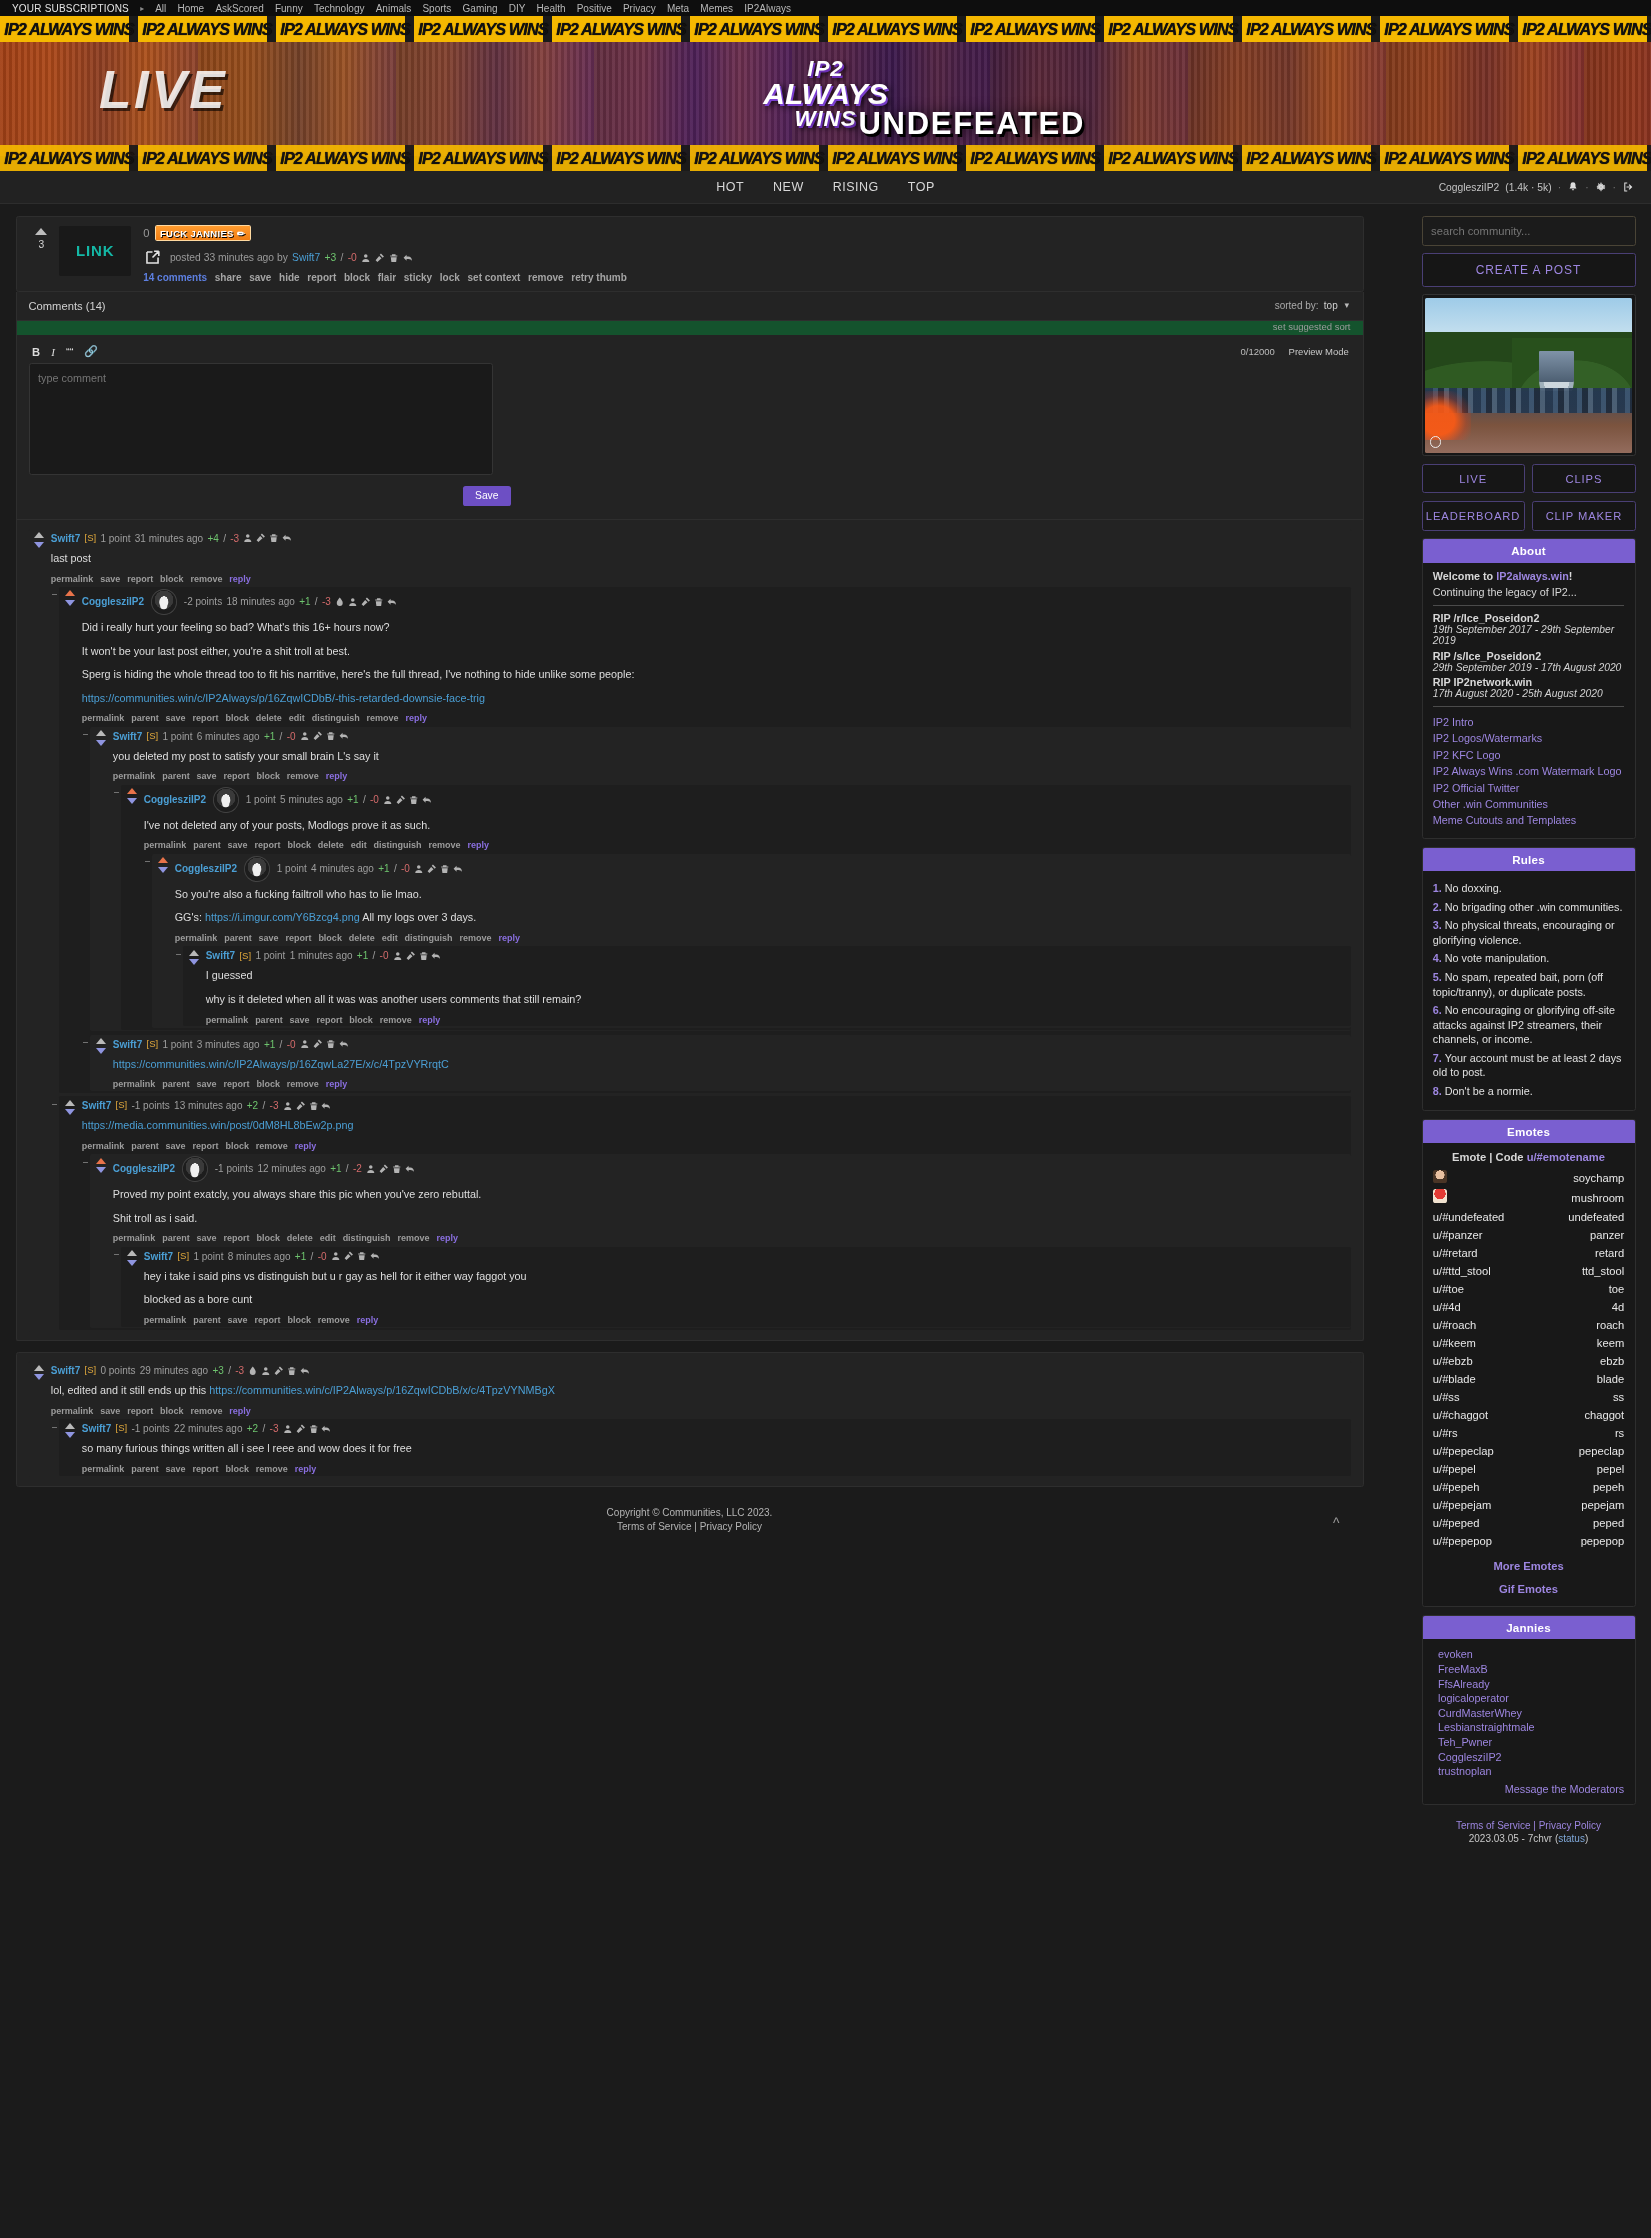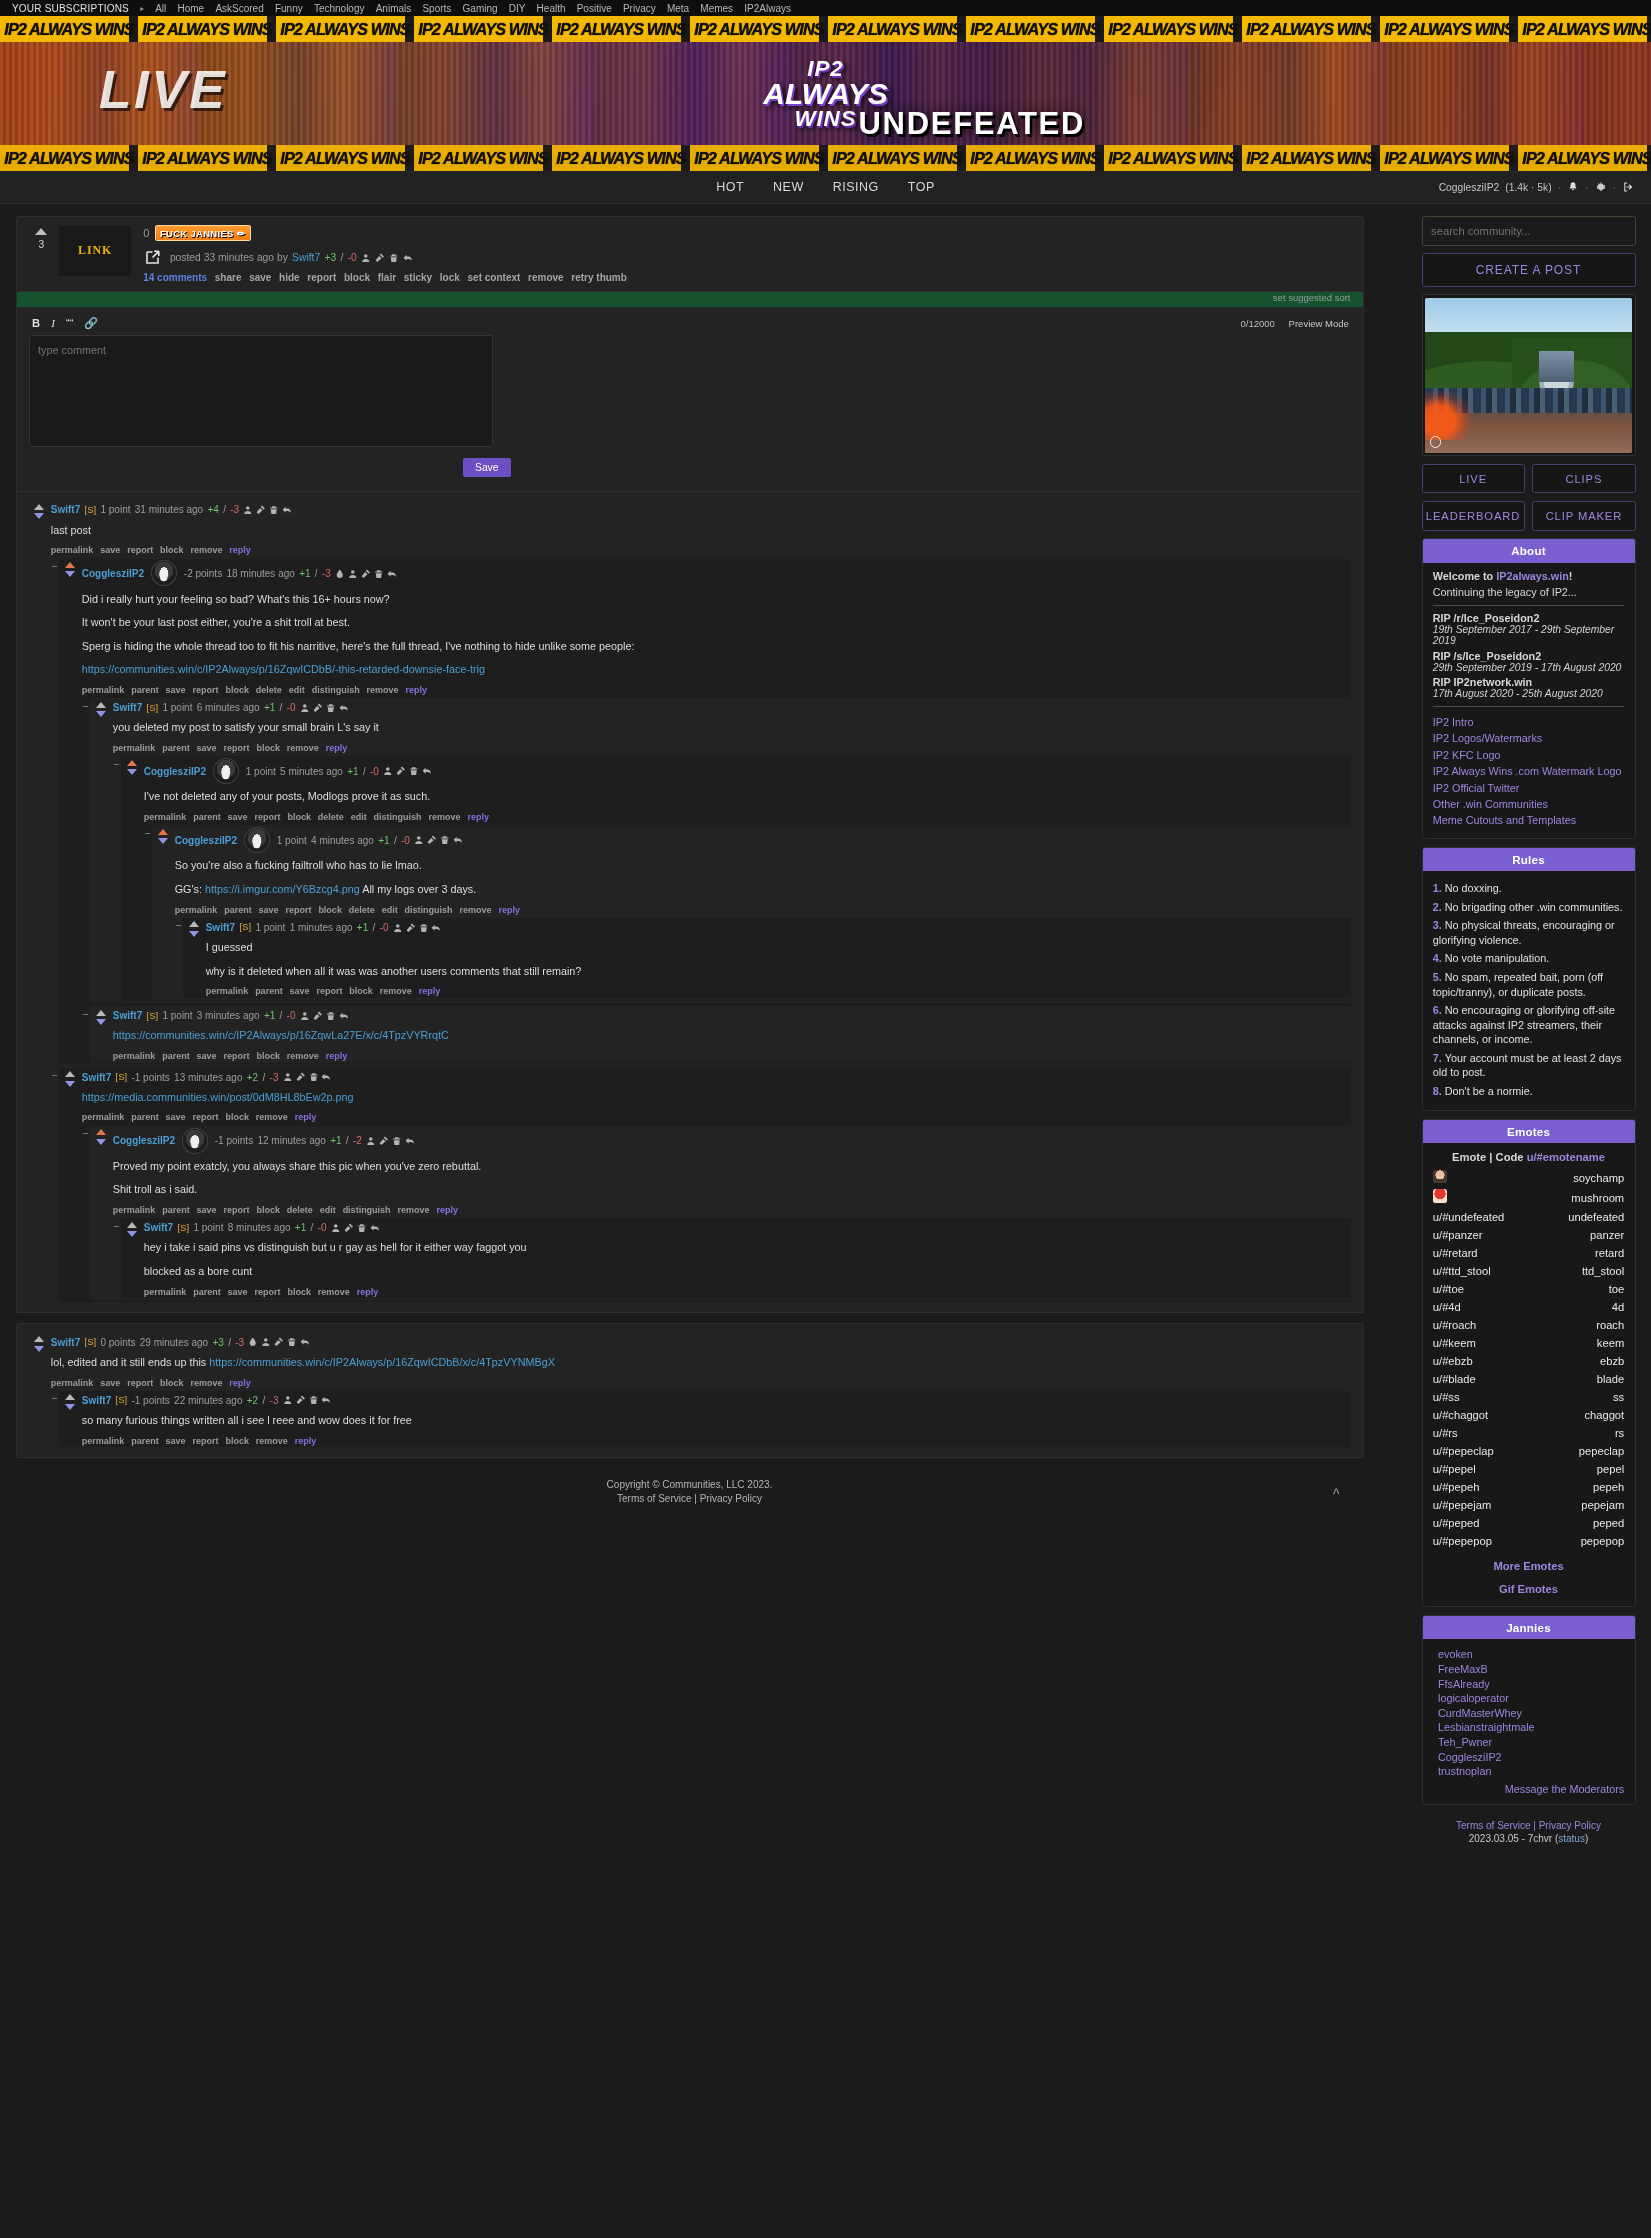--- a/index.html
+++ b/index.html
@@ -116,22 +116,22 @@
   .vote-col { width:29px; display:flex; flex-direction:column; align-items:center; padding-top:1.7px;}
   .arrow-up, .arrow-dn {
     width:0;height:0;border-left:6px solid transparent;border-right:6px solid transparent;
     cursor:pointer;
   }
   .arrow-up { border-bottom:7.7px solid #bdbdbd; }
   .score { font-size:10.3px; color:#d4d4d4; margin-top:4.3px;}
   .thumb {
     width:72px;height:50px;background:#191919;border-radius:1.7px;
     display:flex;align-items:center;justify-content:center;
-    color:#eab308;font-weight:bold;font-size:12px;letter-spacing:0.9px;
-    margin-left:3.4px; flex:0 0 auto;font-family:Liberation Serif, serif;
+    color:#14b8a6;font-weight:bold;font-size:15px;letter-spacing:0.9px;
+    margin-left:3.4px; flex:0 0 auto;
   }
   .post-body { margin-left:12px; flex:1; }
   .post-titleline { display:flex; align-items:center; gap:5.2px; margin-top:-0.9px;}
   .title-zero { color:#999; font-size:11.2px; }
   .flair-badge {
     background:linear-gradient(180deg,#ff9b2e,#f07d12);
     color:#fff; font-weight:bold; font-size:9.5px; padding:1.7px 4.3px;
     border-radius:1.7px; border:0.9px solid #ffd9a0;
     letter-spacing:0.3px; display:inline-flex; align-items:center; gap:3.4px;
     text-shadow:0.9px 0.9px 0 #000;
@@ -488,20 +488,28 @@
             <a href="#">flair</a>
             <a href="#">sticky</a>
             <a href="#">lock</a>
             <a href="#">set context</a>
             <a href="#">remove</a>
             <a href="#">retry thumb</a>
           </div>
       </div>
     </div>
 
+    <div class="cm-head">
+      <span>Comments (14)</span>
+      <span class="sortwrap">
+        <span>sorted by:</span>
+        <span class="sortsel">top</span>
+        <span class="chev">▼</span>
+      </span>
+    </div>
     <div class="cm-sub">
       <a href="#">set suggested sort</a>
     </div>
 
     <div class="editor-wrap">
       <div class="editor-tools">
         <span class="etool b">B</span>
         <span class="etool i">I</span>
         <span class="etool">““</span>
         <span class="etool">🔗</span>

